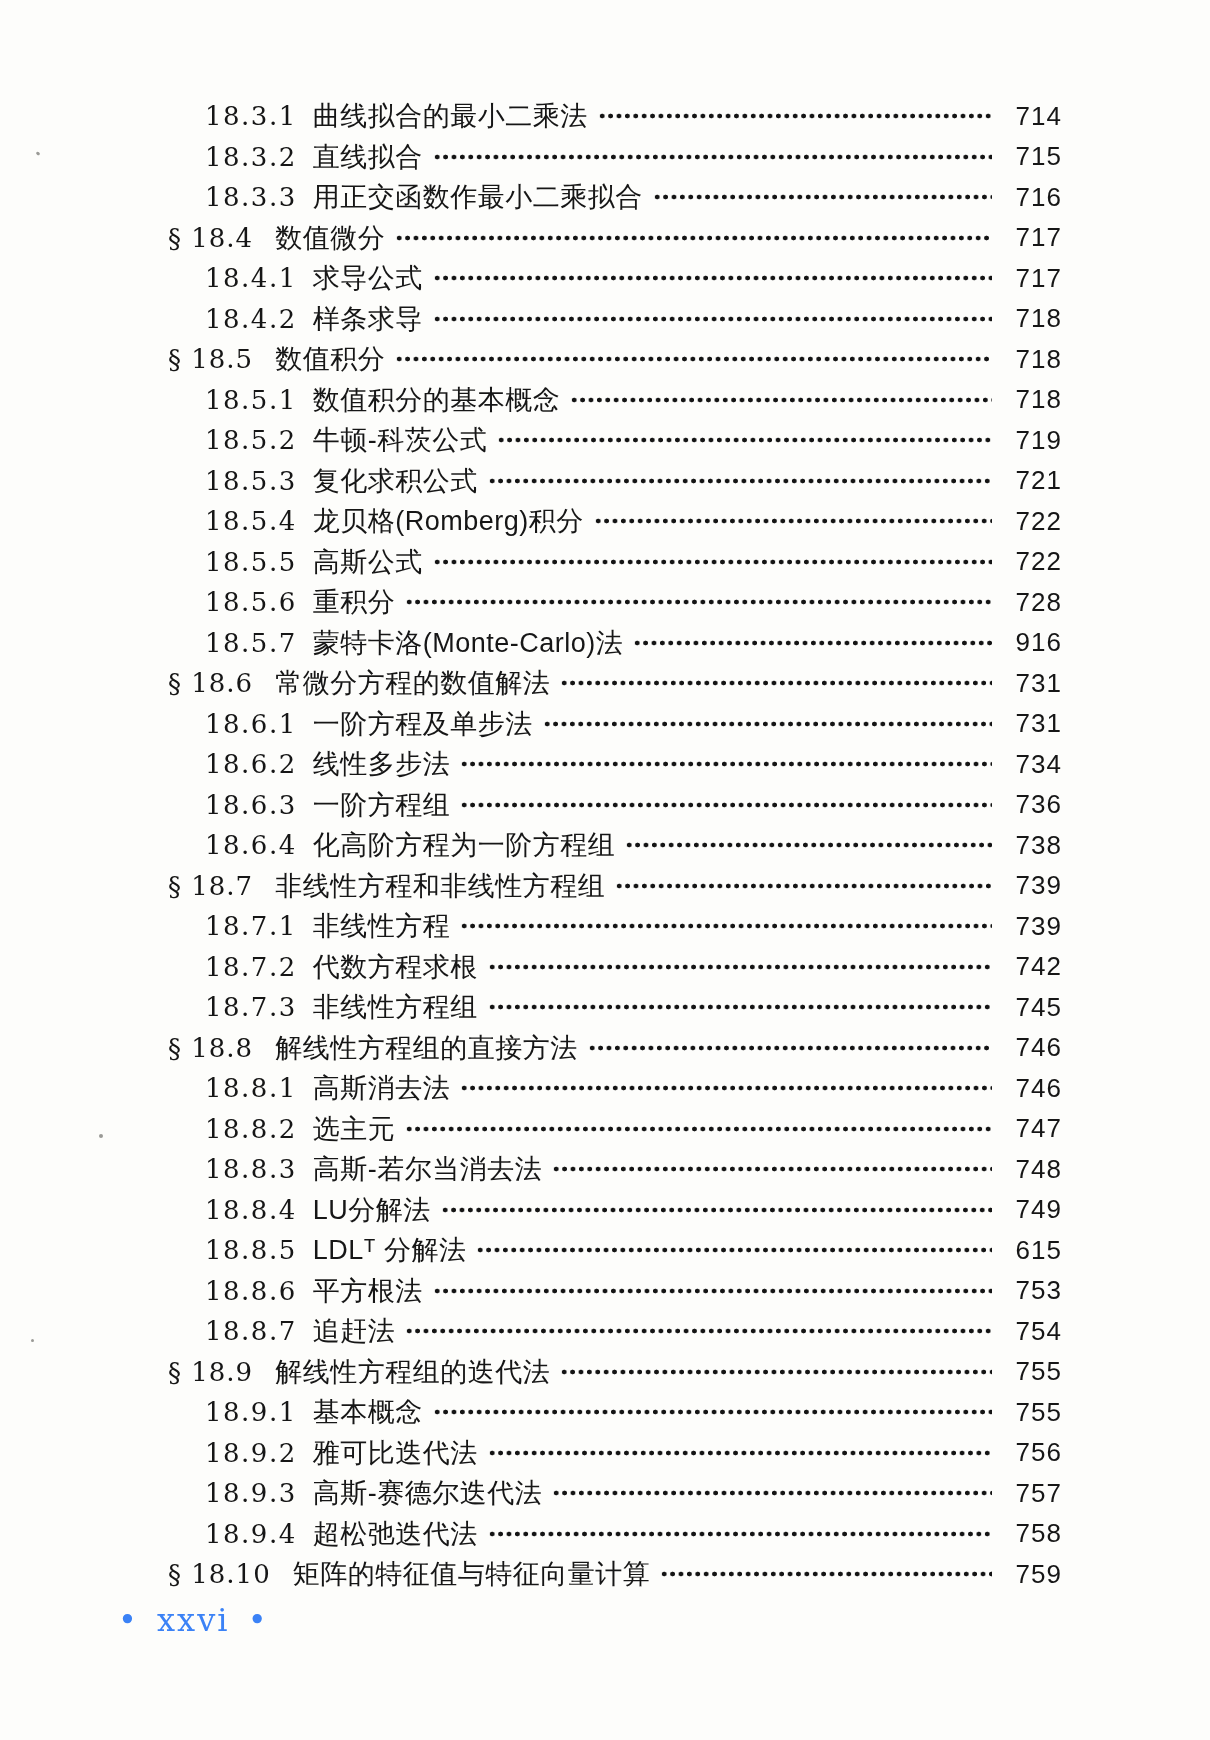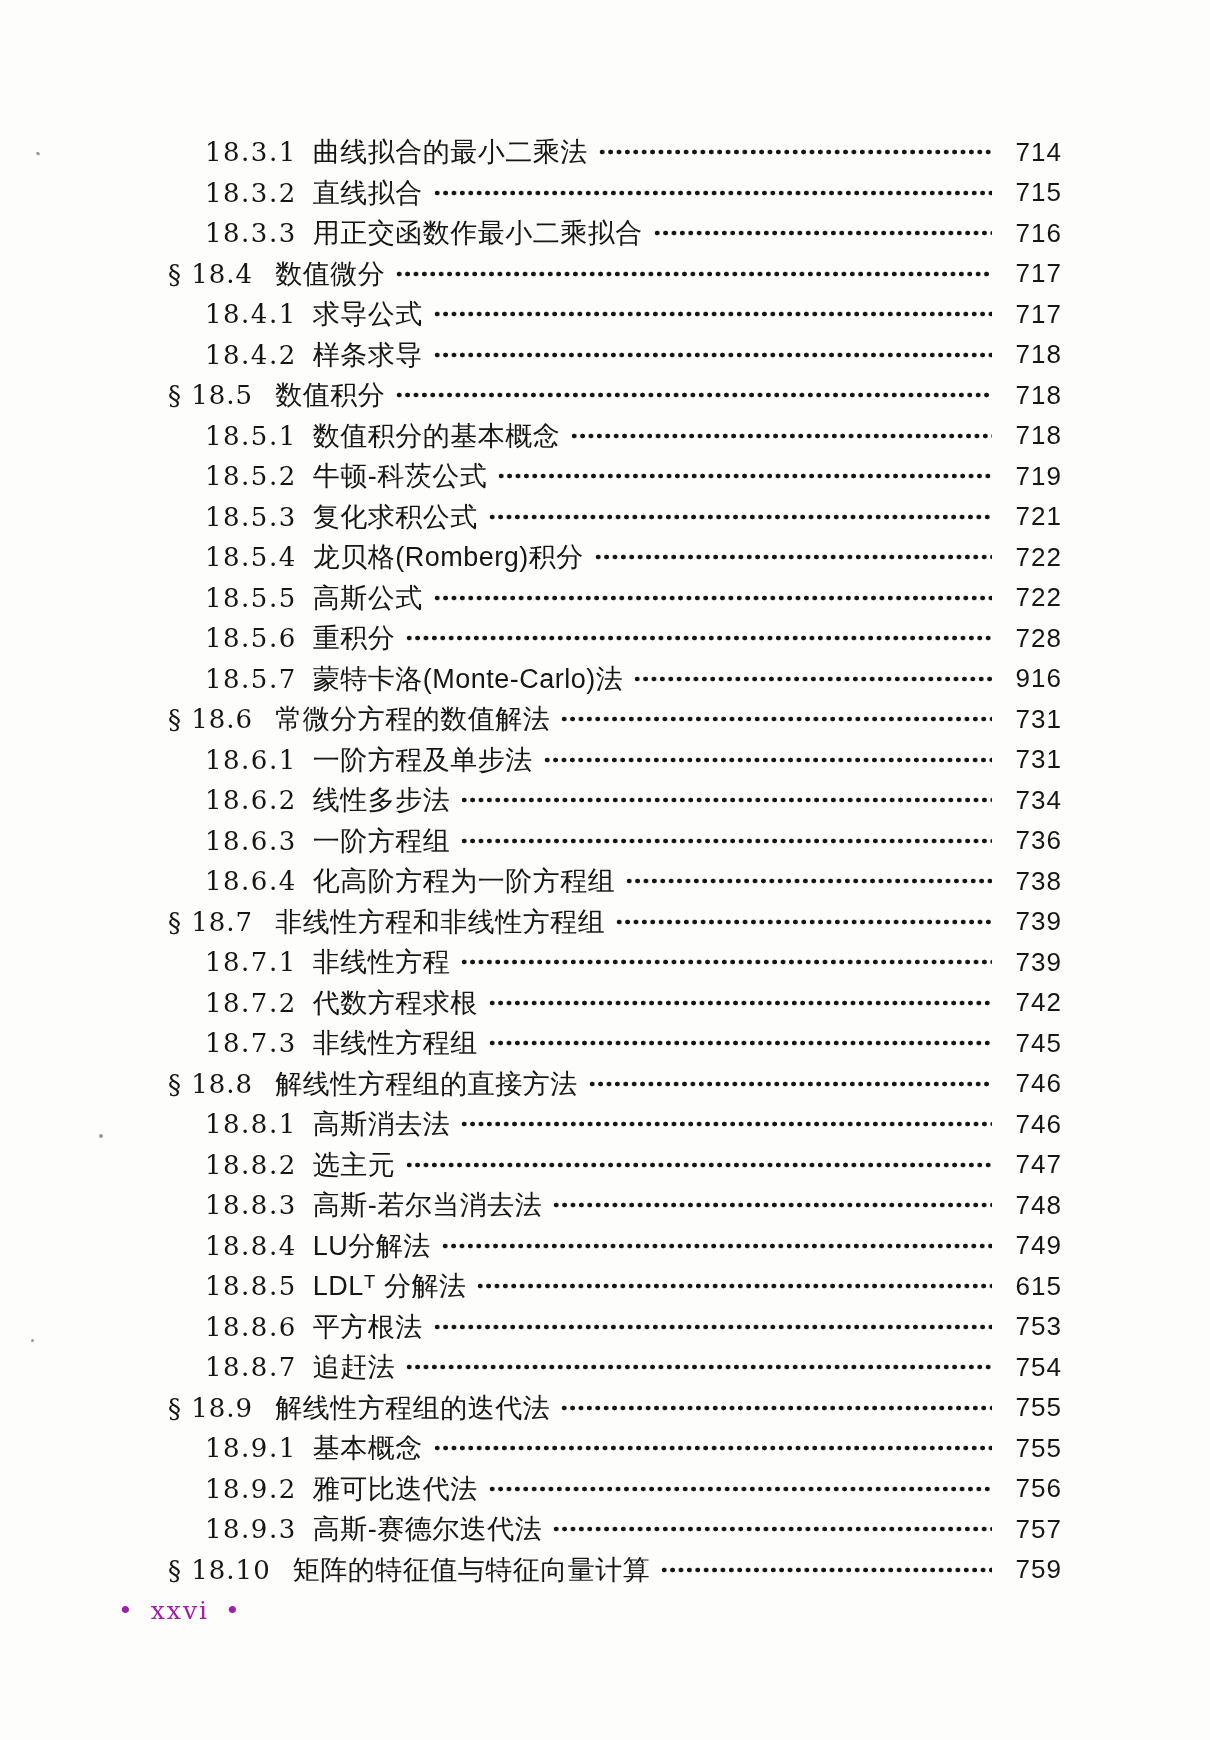--- a/index.html
+++ b/index.html
@@ -7,21 +7,21 @@
     position:relative;
     width:1210px;height:1740px;
     margin:0 auto;
     background:#fdfdfb;
     box-sizing:border-box;
     padding:96px 148px 0 168px;
     color:#161616;
     font-family:"Liberation Sans",sans-serif;
     overflow:hidden;
   }
-  .toc{display:block;margin-top:36px;}
+  .toc{display:block;}
   .row{
     display:flex;
     align-items:center;
     height:40.5px;
     box-sizing:border-box;
     padding-left:37px;           
     white-space:nowrap;
   }
   .row.section{padding-left:0;}
   .num{
@@ -53,24 +53,24 @@
     font-size:26px;
     flex:0 0 auto;
     min-width:58px;
     text-align:right;
     letter-spacing:1px;
   }
   .footer{
     margin-left:-50px;
     margin-top:6px;
     font-family:"DejaVu Serif","Liberation Serif",serif;
-    font-size:25px;
+    font-size:32px;
     letter-spacing:2px;
     word-spacing:6px;
-    color:#a21caf;
+    color:#3b82f6;
   }
   .speck{
     position:absolute;
     background:#9a9a96;
     border-radius:50%;
   }
   .speck.s1{left:36px;top:152px;width:4px;height:3px;transform:rotate(40deg);}
   .speck.s2{left:99px;top:1134px;width:4px;height:4px;}
   .speck.s3{left:31px;top:1339px;width:3px;height:3px;}
 </style>
@@ -321,20 +321,26 @@
       <span class="pageno">756</span>
     </div>
 
     <div class="row">
       <span class="num">18.9.3</span>
       <span class="title">高斯-赛德尔迭代法</span>
       <span class="leader"></span>
       <span class="pageno">757</span>
     </div>
 
+    <div class="row">
+      <span class="num">18.9.4</span>
+      <span class="title">超松弛迭代法</span>
+      <span class="leader"></span>
+      <span class="pageno">758</span>
+    </div>
 
     <div class="row section">
       <span class="num">§ 18.10</span>
       <span class="title">矩阵的特征值与特征向量计算</span>
       <span class="leader"></span>
       <span class="pageno">759</span>
     </div>
   </main>
 
   <footer class="footer">• xxvi •</footer>

